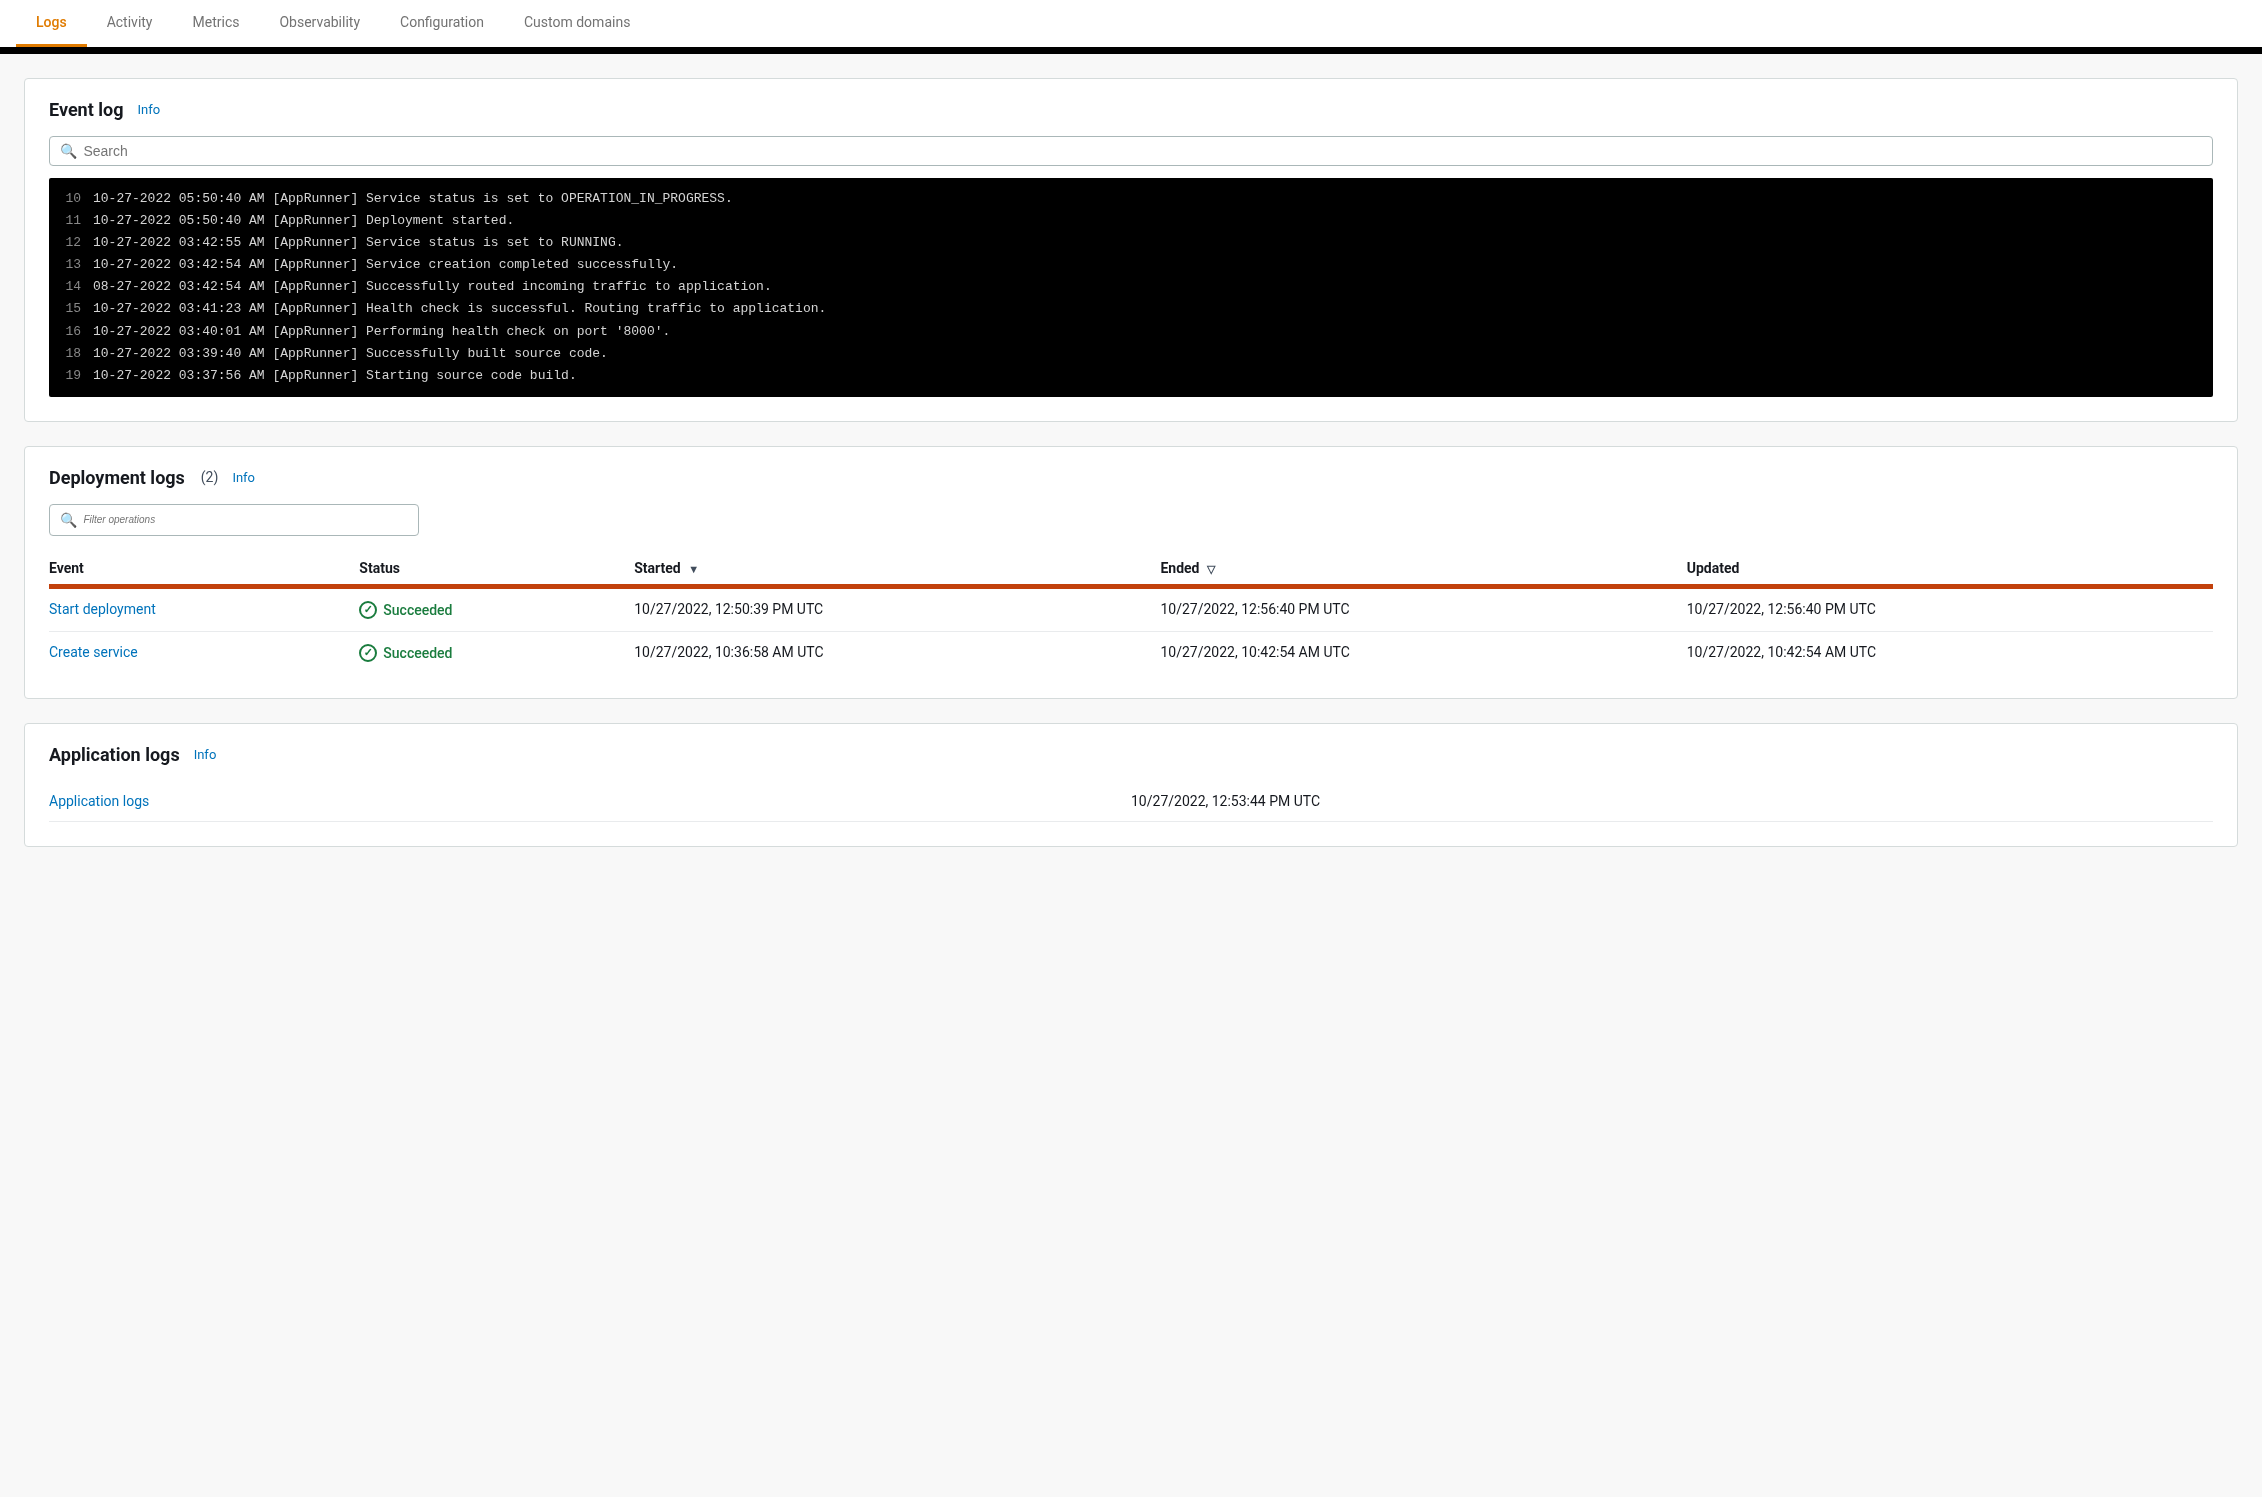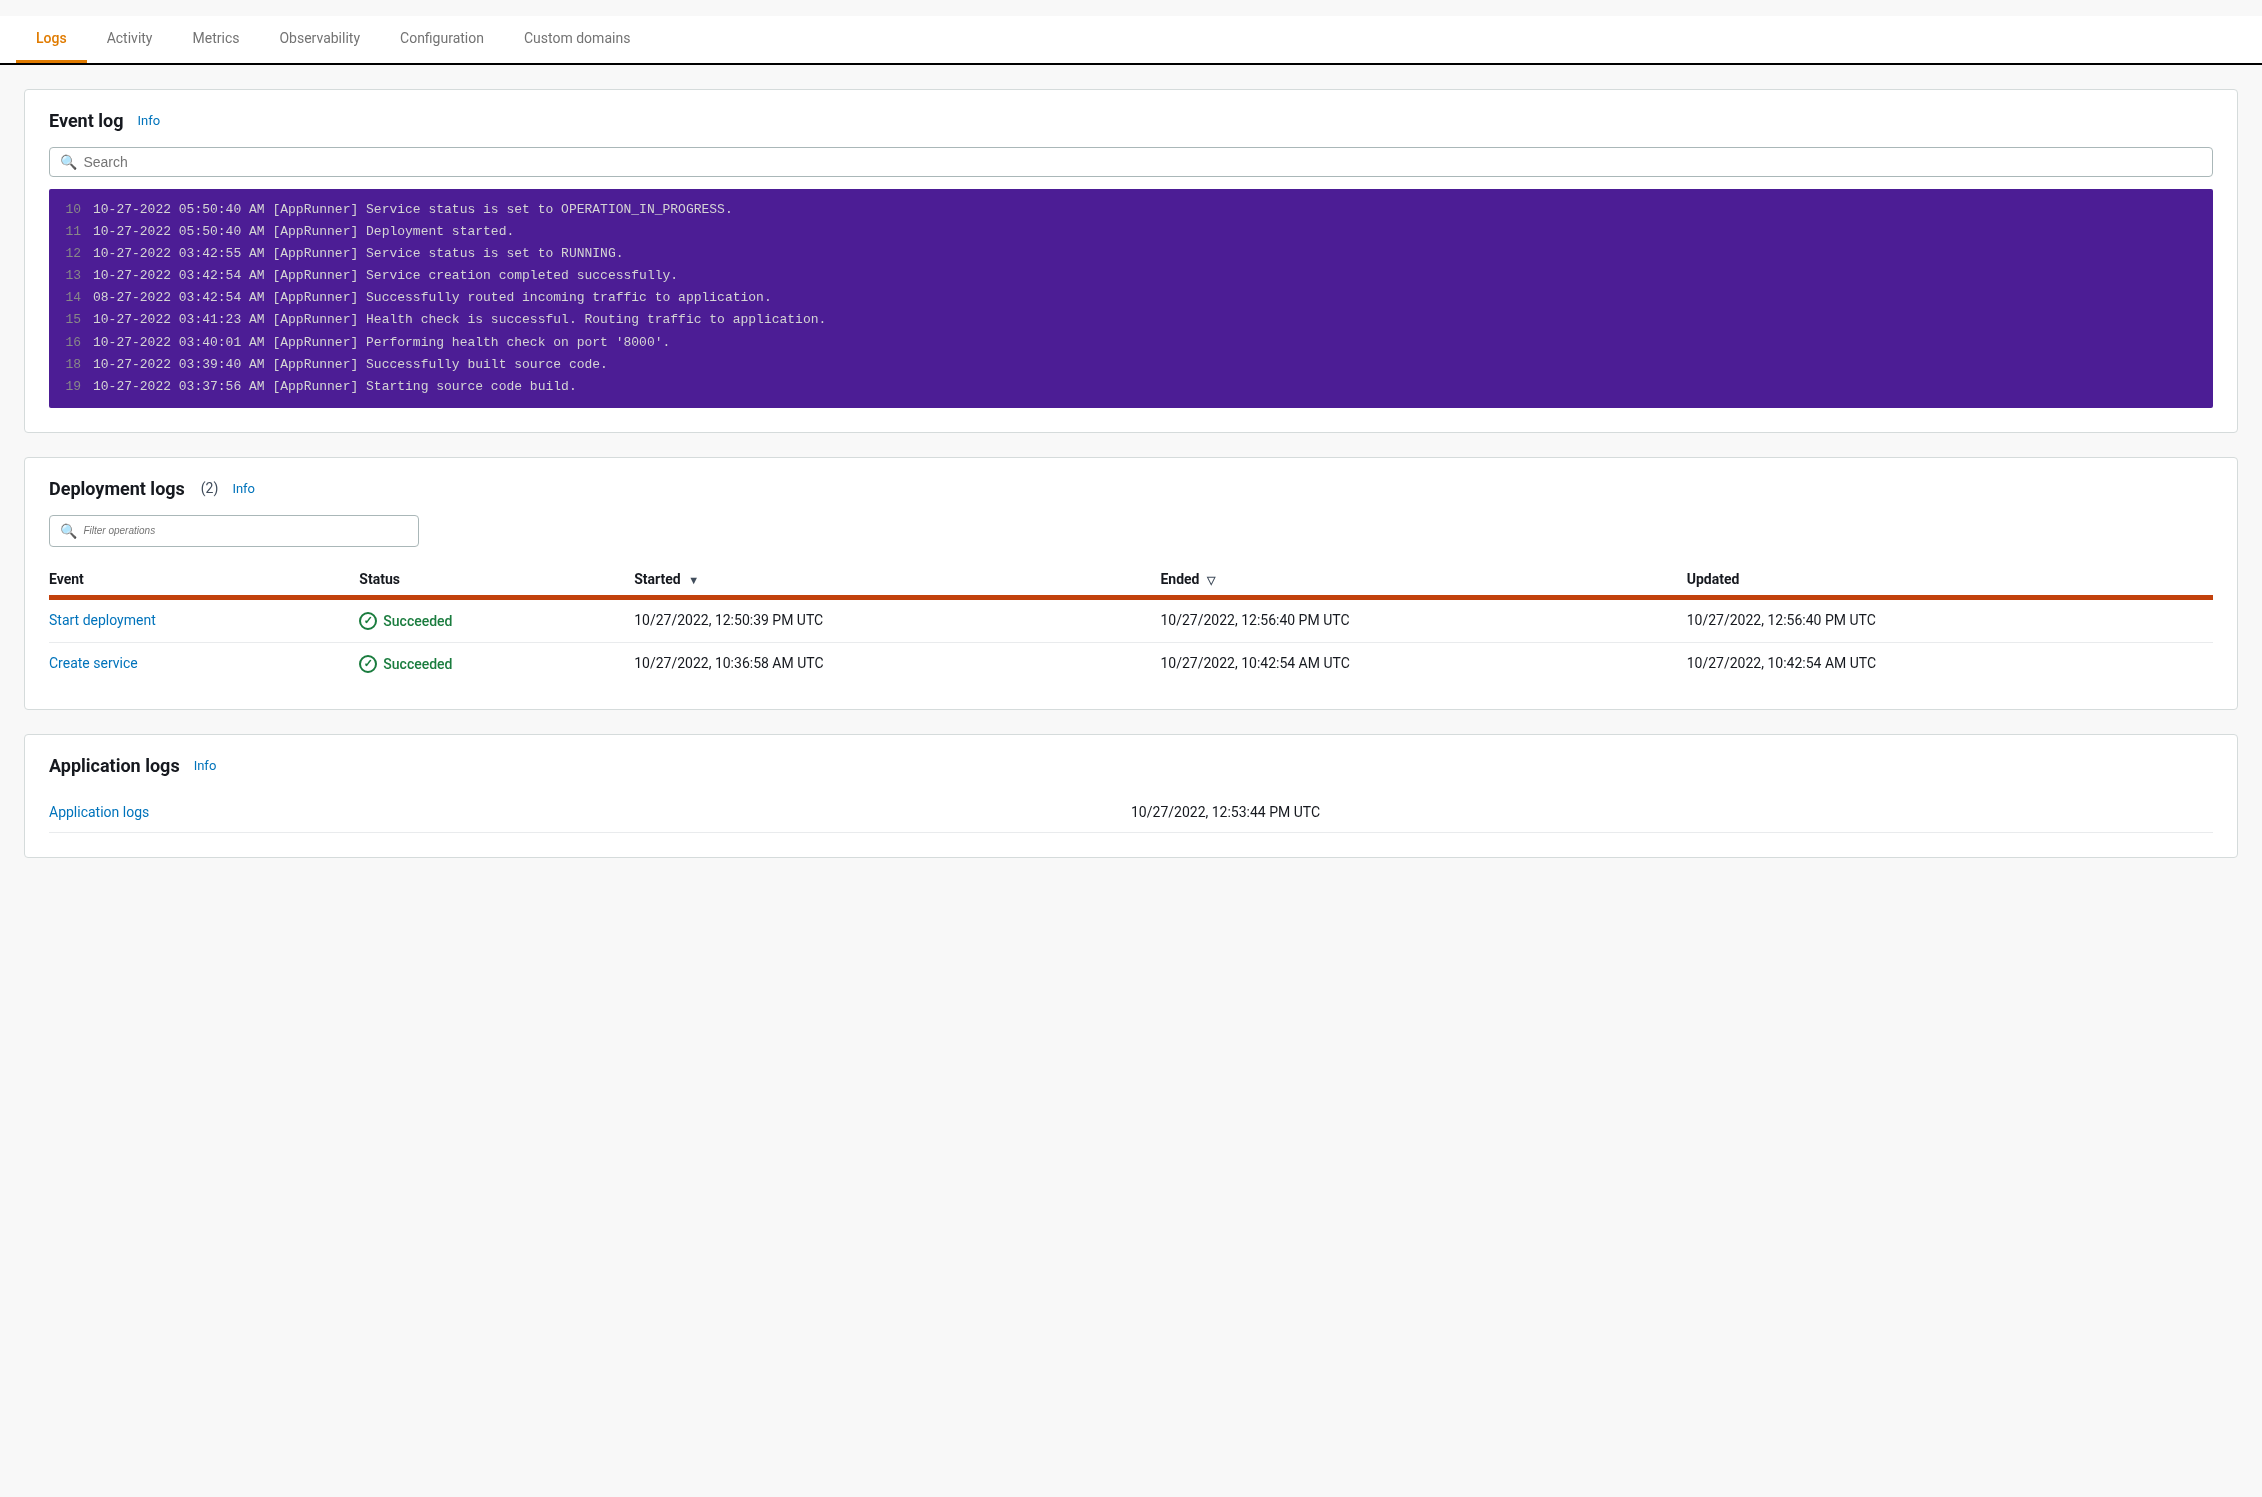--- a/index.html
+++ b/index.html
@@ -7,23 +7,22 @@
       font-family: -apple-system, BlinkMacSystemFont, "Segoe UI", Roboto, Arial, sans-serif;
       font-size: 14px;
       color: #16191f;
       background: #f8f8f8;
     }
 
     
     .tab-bar {
       display: flex;
       background: #fff;
-      border-bottom: 2px solid #000000;
+      border-bottom: 7px solid #000000;
       padding: 0 16px;
-      margin-top: 16px;
     }
     .tab-item {
       padding: 14px 20px;
       cursor: pointer;
       font-size: 14px;
       color: #737373;
       border-bottom: 3px solid transparent;
       white-space: nowrap;
       user-select: none;
     }
@@ -85,21 +84,21 @@
       background: transparent;
     }
     .search-icon {
       color: #687078;
       margin-right: 6px;
       font-size: 14px;
     }
 
     
     .log-terminal {
-      background: #4c1d95;
+      background: #000000;
       color: #d4d4d4;
       font-family: "Courier New", Courier, monospace;
       font-size: 13px;
       padding: 10px 12px;
       border-radius: 2px;
       line-height: 1.7;
       overflow-x: auto;
     }
     .log-line {
       display: flex;

